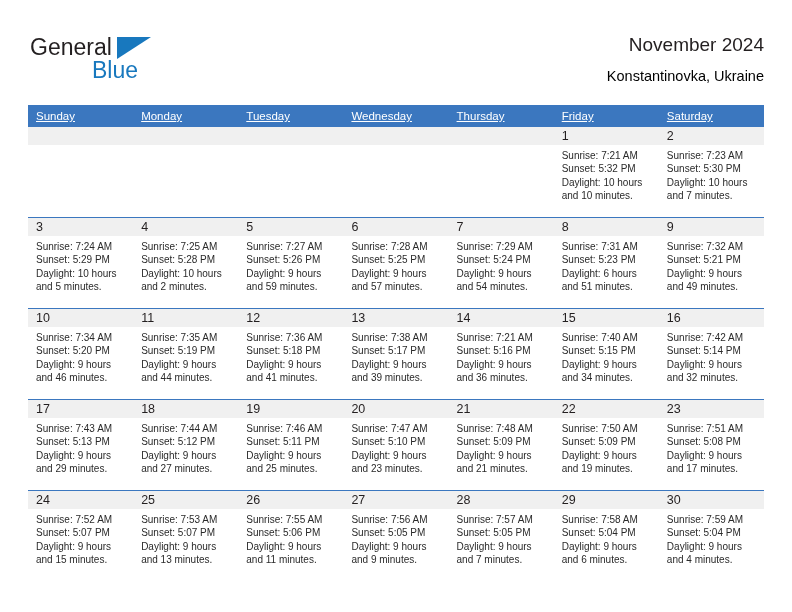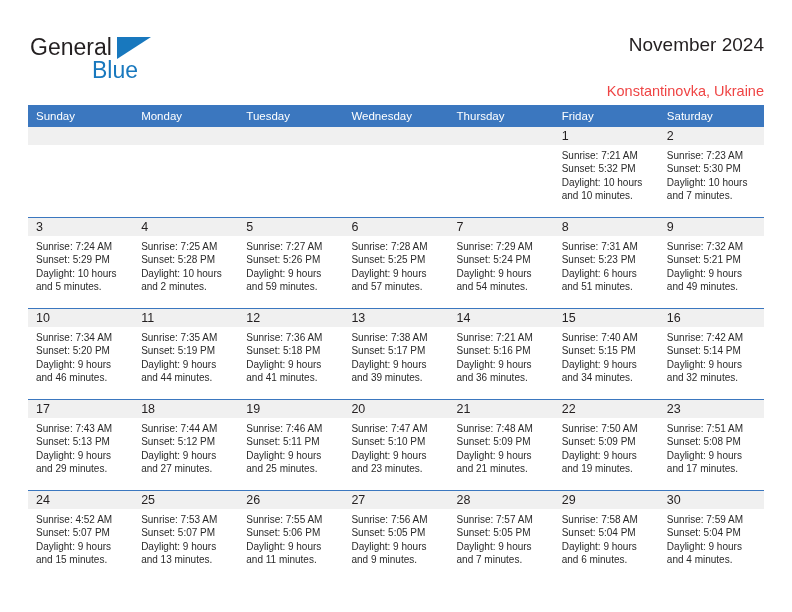--- a/index.html
+++ b/index.html
@@ -73,23 +73,23 @@
   }
   .cal-title {
     font-size: 19px;
     color: #231f20;
     line-height: 34px;
     font-weight: 400;
     white-space: nowrap;
   }
   .cal-sub {
     font-size: 14.5px;
-    color: #ef4444;
+    color: #000000;
     line-height: 22px;
-    margin-top: 18px;
+    margin-top: 3px;
     white-space: nowrap;
   }
 
   
   .calendar {
     position: absolute;
     left: 28px;
     top: 105px;
     width: 736px;
   }
@@ -102,20 +102,21 @@
 
   thead th {
     background: #3b77bf;
     color: #ffffff;
     font-size: 11.5px;
     font-weight: normal;
     text-align: left;
     padding: 5px 0 5px 8px;
     height: 12px;
     vertical-align: middle;
+    text-decoration: underline;
   }
 
   tbody td {
     vertical-align: top;
     padding: 0;
     border-top: 1.6px solid #3b77bf;
     height: 90px;
     box-sizing: border-box;
   }
   tbody tr:first-child td {
@@ -456,21 +457,21 @@
                   <div class="dl">Daylight: 9 hours and 17 minutes.</div>
                 </div>
               </div>
             </td>
           </tr>
           <tr>
             <td>
               <div class="cell">
                 <div class="daynum-band">24</div>
                 <div class="details">
-                  <div>Sunrise: 4:52 AM</div>
+                  <div>Sunrise: 7:52 AM</div>
                   <div>Sunset: 5:07 PM</div>
                   <div class="dl">Daylight: 9 hours and 15 minutes.</div>
                 </div>
               </div>
             </td>
             <td>
               <div class="cell">
                 <div class="daynum-band">25</div>
                 <div class="details">
                   <div>Sunrise: 7:53 AM</div>

